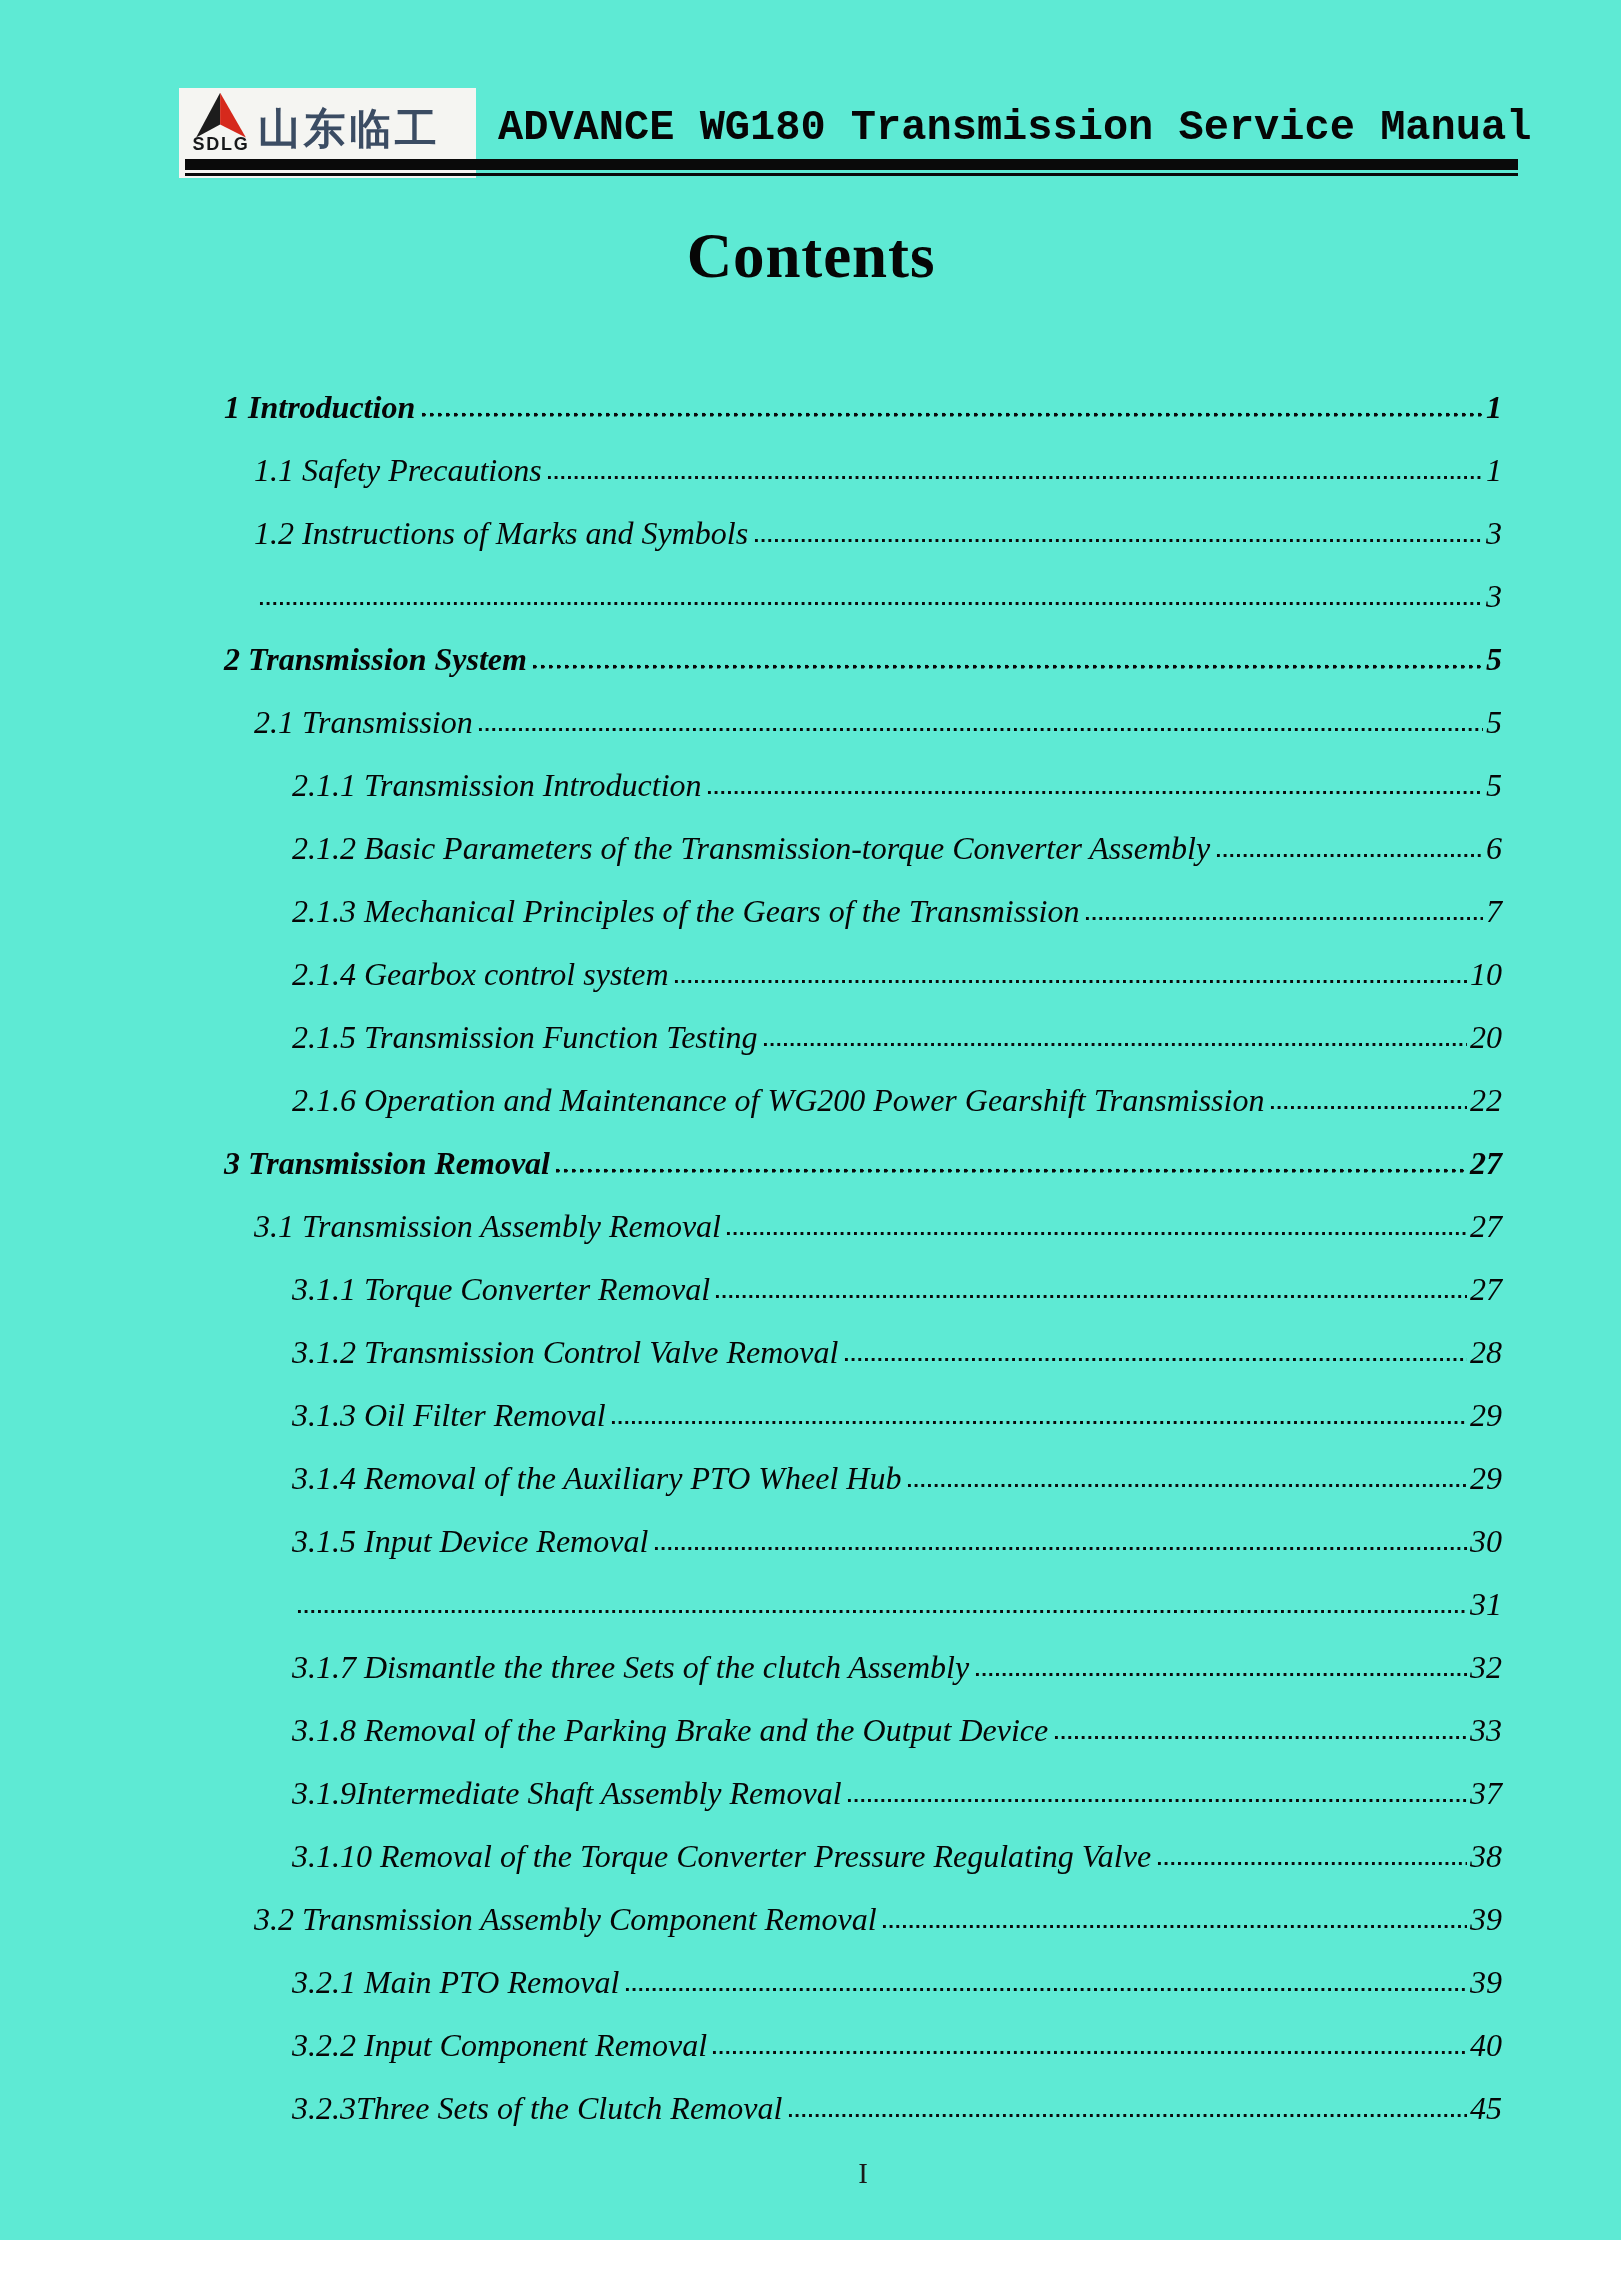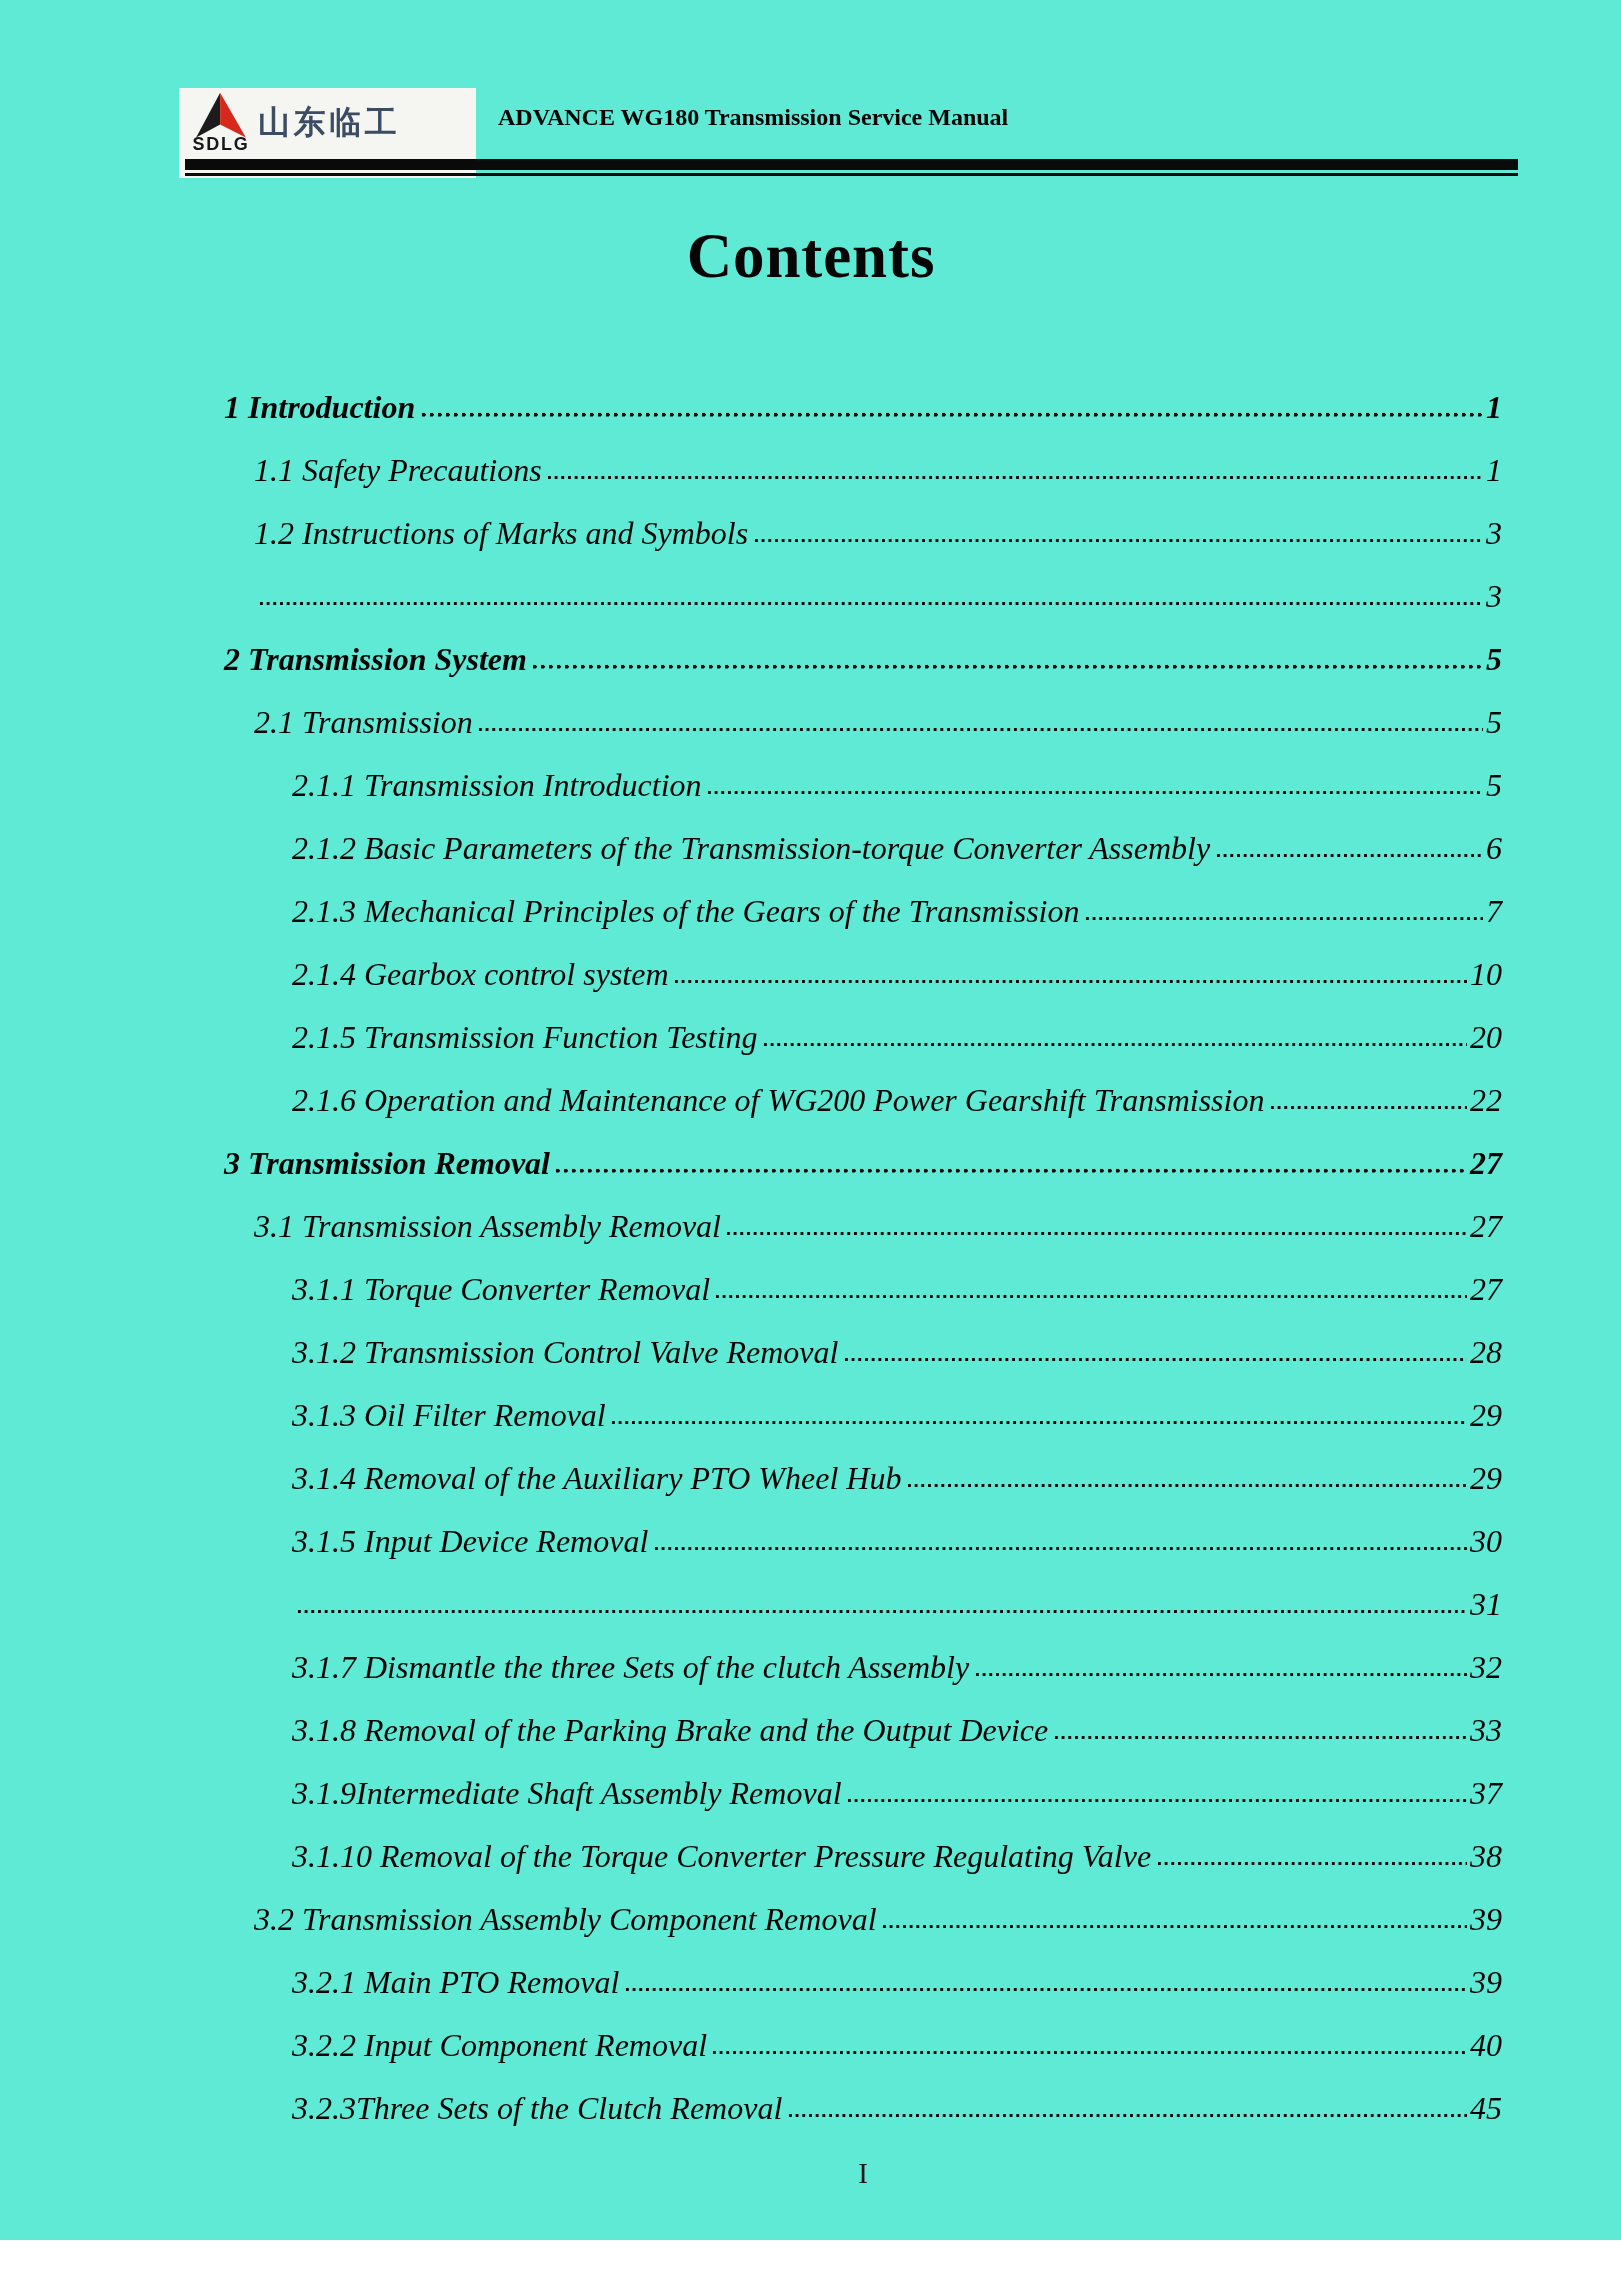--- a/index.html
+++ b/index.html
@@ -39,33 +39,34 @@
     font-size: 18px;
     letter-spacing: 1.8px;
     color: #17181a;
   }
   .logo-cn {
     position: absolute;
     left: 79px;
     top: 12.5px;
     font-family: Liberation Mono, monospace;
     font-weight: bold;
-    font-size: 32px;
+    font-size: 42px;
     letter-spacing: 3.6px;
     color: #3b4c63;
     white-space: nowrap;
   }
   .header-title {
     position: absolute;
     left: 498px;
     top: 104px;
-    font-size: 24px;
+    font-size: 42px;
     font-weight: bold;
     white-space: nowrap;
     color: #060606;
+    font-family: Liberation Mono, monospace;
   }
   .rule-thick {
     position: absolute;
     top: 159px;
     left: 185px;
     right: 104px;
     height: 10.7px;
     background: #0a0a0a;
   }
   .rule-thin {

